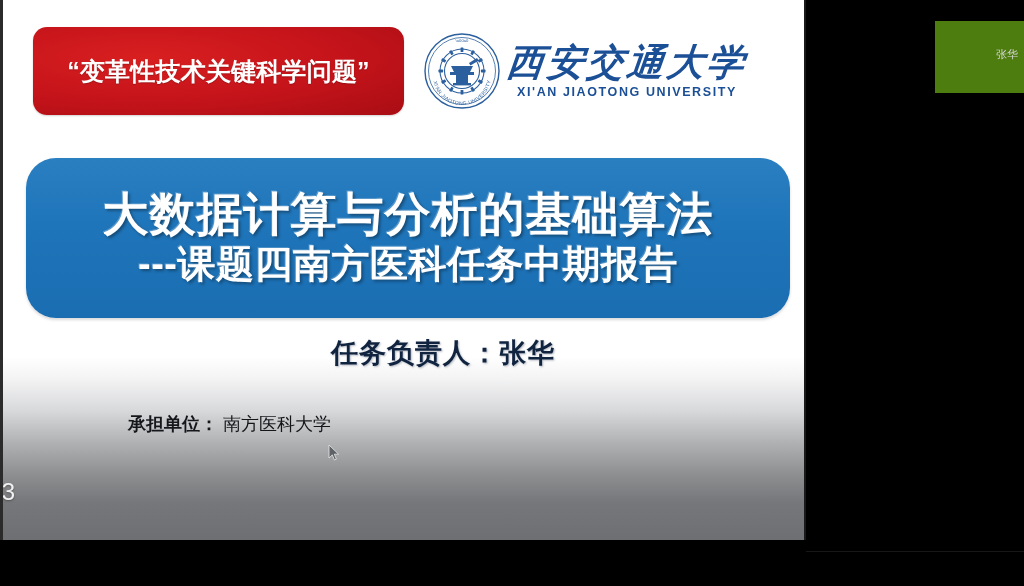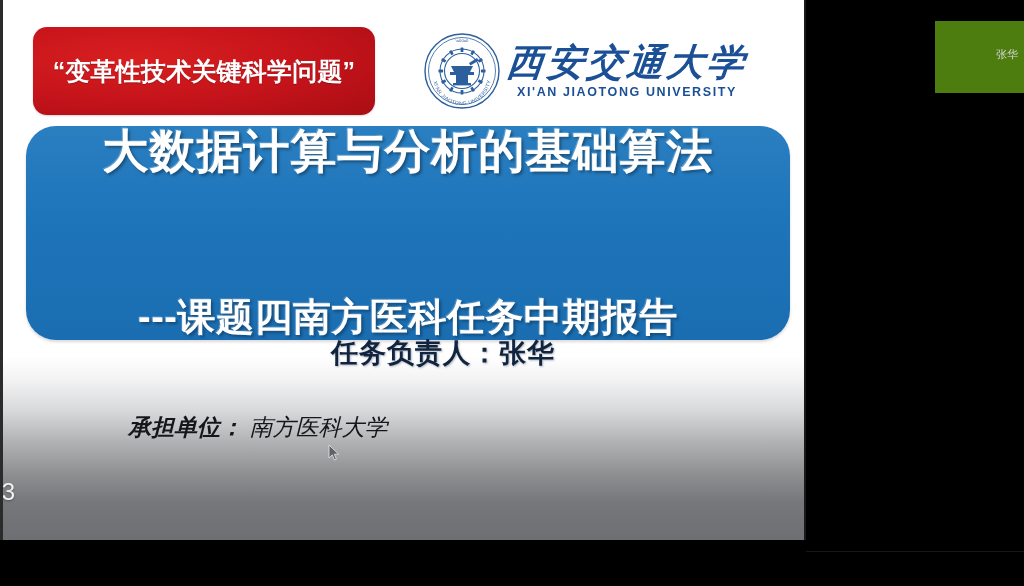--- a/index.html
+++ b/index.html
@@ -58,21 +58,21 @@
       #8d8e90 88%,
       #76777a 93%,
       #6e6f72 100%);
   }
 
   
   #program-banner {
     position: absolute;
     left: 33px;
     top: 27px;
-    width: 342px;
+    width: 371px;
     height: 88px;
     background: radial-gradient(ellipse at 30% 35%, #d81f20 0%, #c4131a 55%, #a90d14 100%);
     border-radius: 14px;
     box-shadow: 0 1px 2px rgba(0,0,0,0.18);
     display: flex;
     flex-direction: column;
     align-items: center;
     justify-content: center;
     gap: 1px;
   }
@@ -126,30 +126,30 @@
     font-weight: bold;
     letter-spacing: 1.6px;
     white-space: nowrap;
     margin-top: 3px;
   }
 
   
   #title-box {
     position: absolute;
     left: 26px;
-    top: 126px;
+    top: 158px;
     width: 764px;
-    height: 214px;
+    height: 160px;
     background: linear-gradient(to bottom, #2a7fc1 0%, #1f75ba 42%, #1a6db1 100%);
     border-radius: 30px;
     box-shadow: 0 2px 3px rgba(0,0,0,0.15);
     display: flex;
     flex-direction: column;
     align-items: center;
-    justify-content: space-between;
+    justify-content: center;
   }
   #title-main {
     color: #ffffff;
     font-size: 46px;
     font-weight: bold;
     letter-spacing: 1px;
     white-space: nowrap;
     line-height: 1.12;
     text-shadow: 2px 2px 3px rgba(0,0,0,0.35), -1px -1px 0 rgba(255,255,255,0.25);
   }
@@ -178,23 +178,22 @@
     text-shadow: 1px 1px 2px rgba(120,130,145,0.55);
     margin-left: 40px;
   }
 
   
   #unit-line {
     position: absolute;
     left: 128px;
     top: 412px;
     color: #14161a;
-    font-size: 23px;
-    white-space: nowrap;
-    font-style: italic;
+    font-size: 18px;
+    white-space: nowrap;
   }
   #unit-label { font-weight: bold; }
   #unit-value { font-weight: normal; }
 
   
   #elapsed-time {
     position: absolute;
     left: -12px;
     top: 478px;
     color: #f2f2f2;

